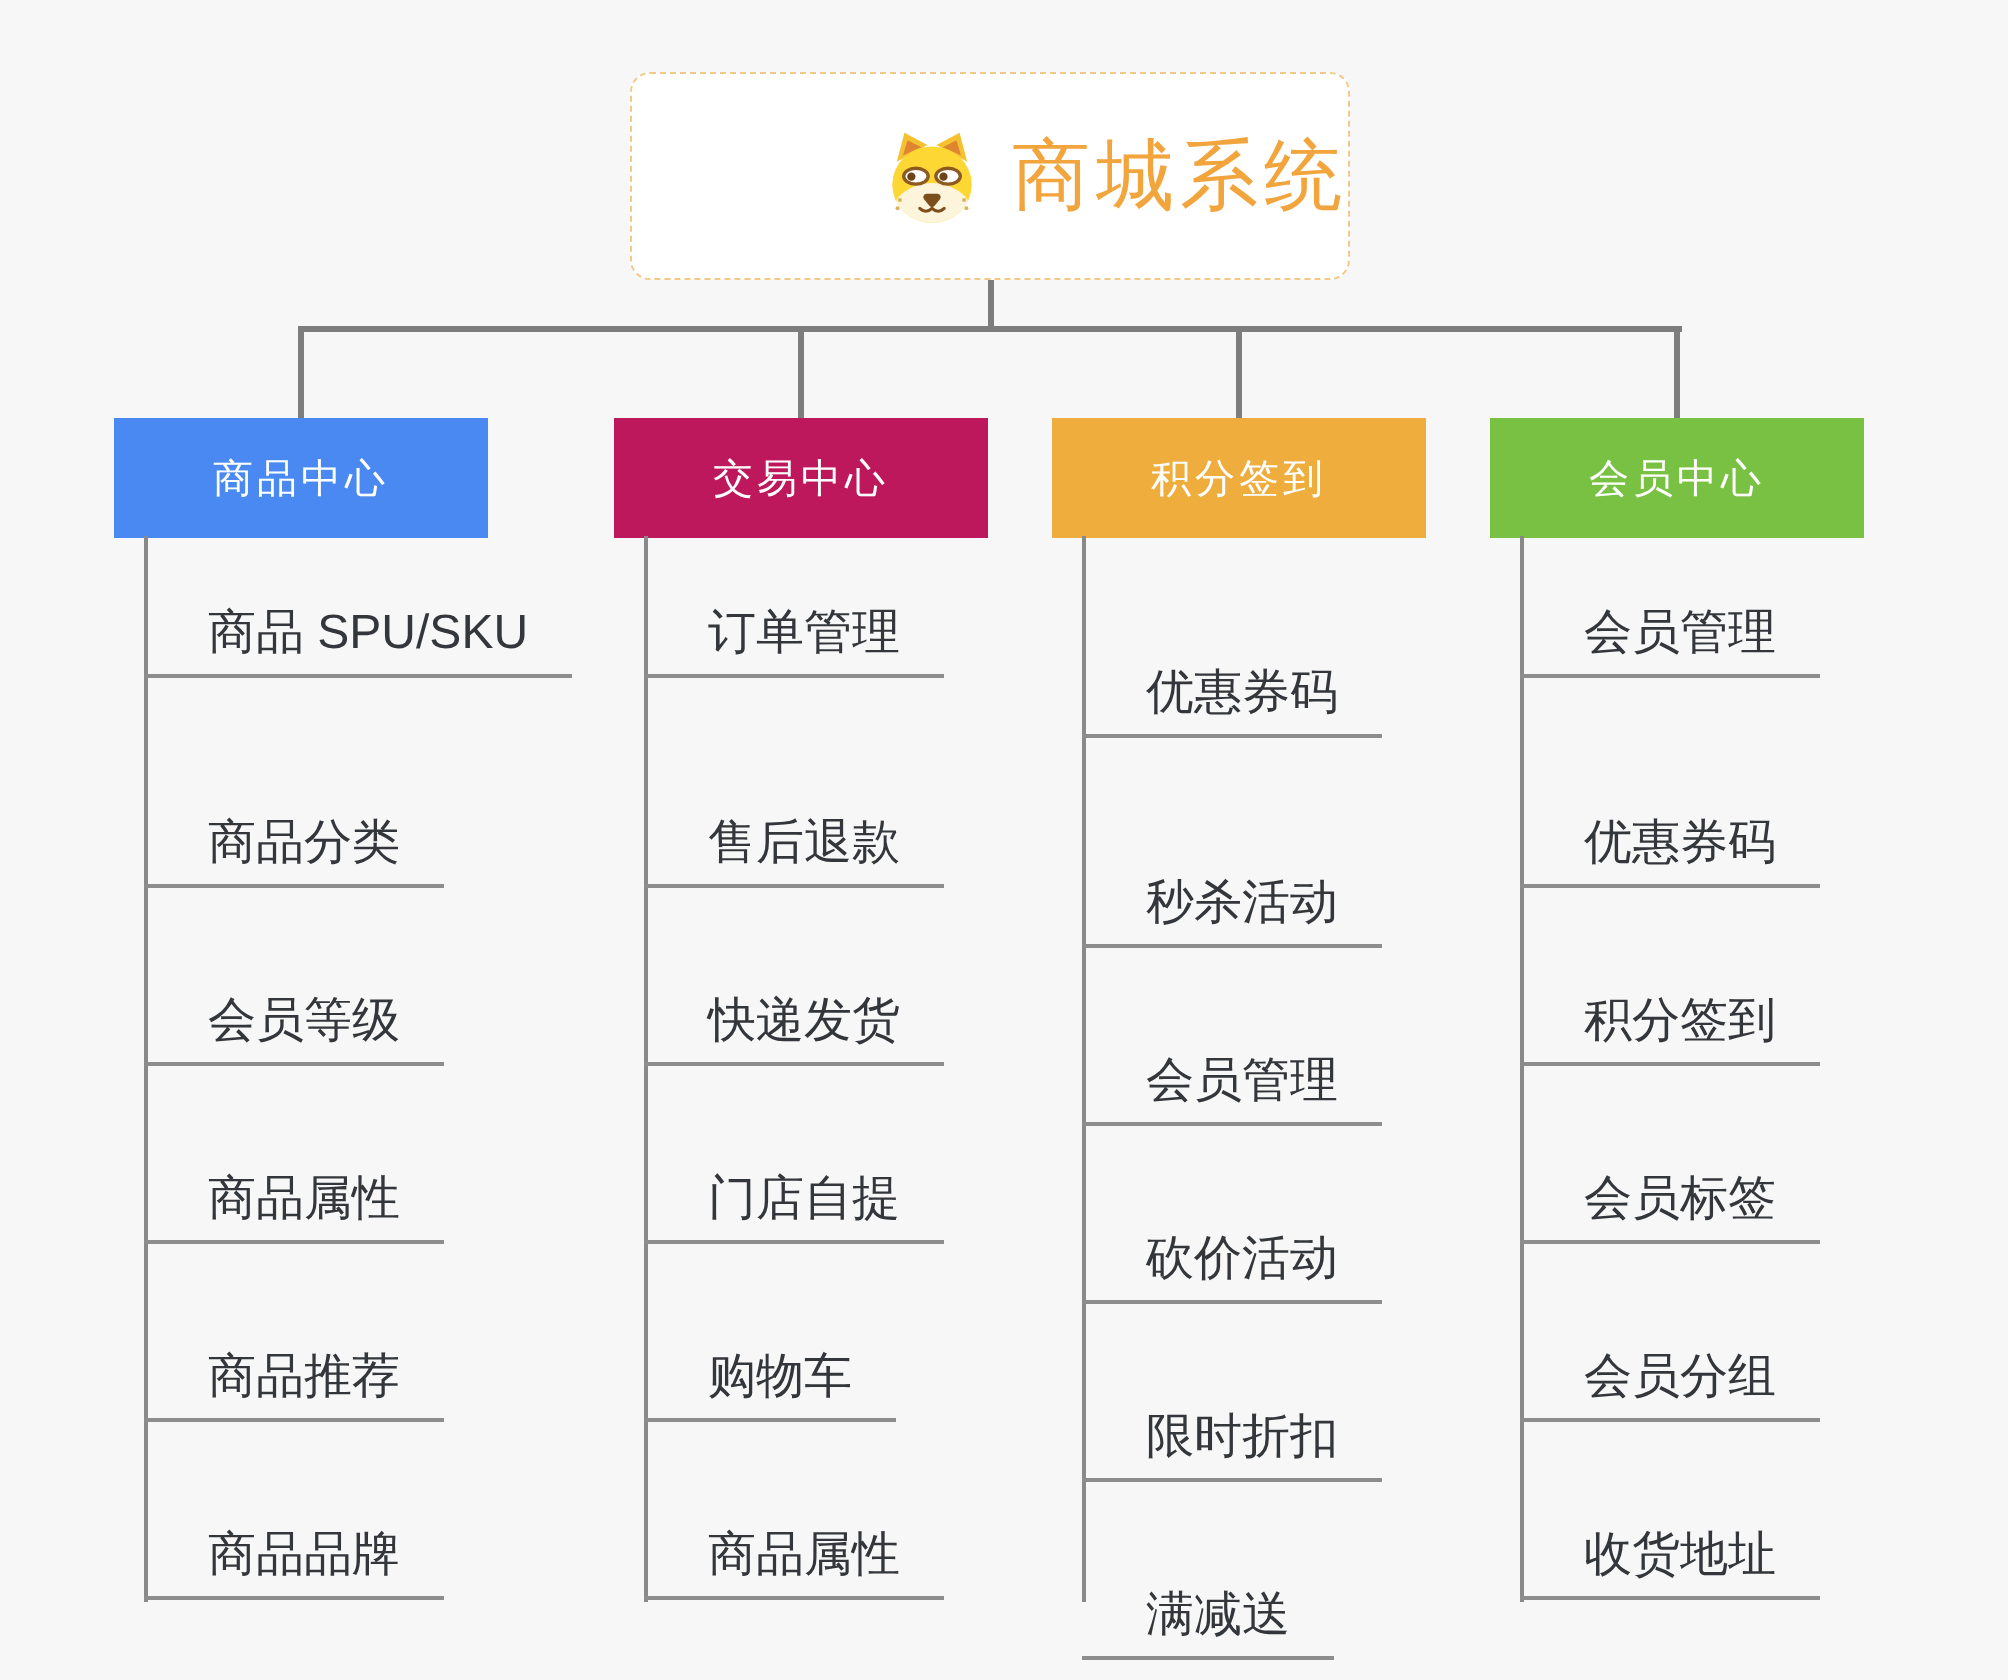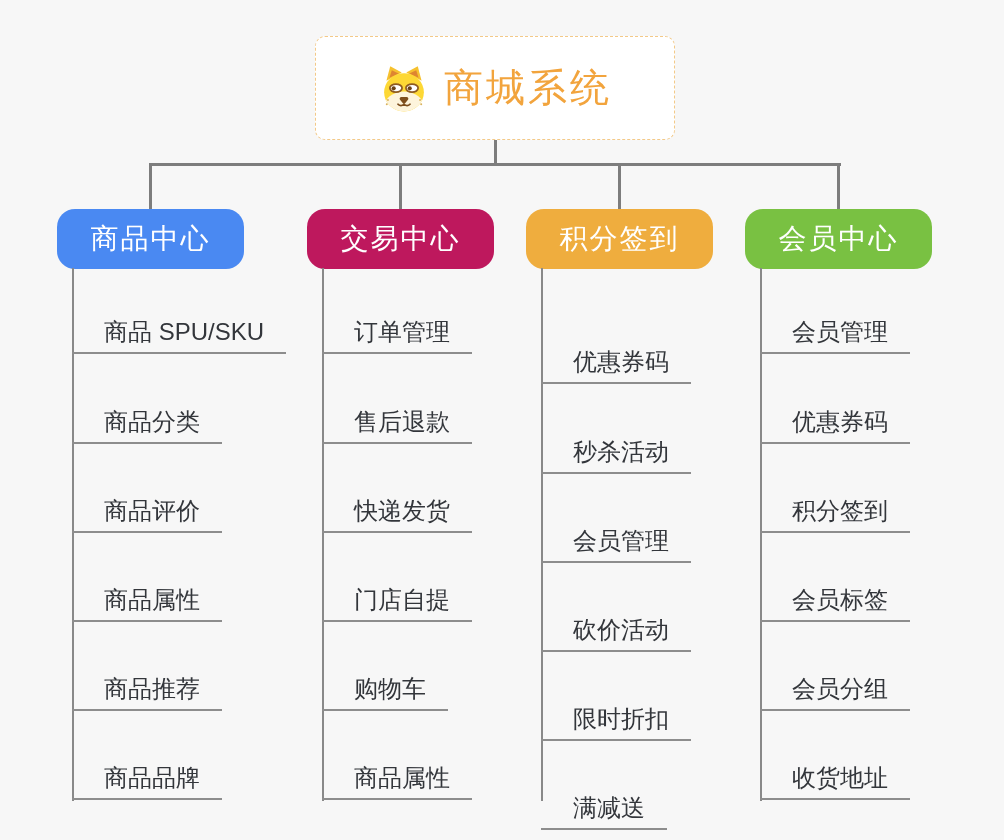--- a/index.html
+++ b/index.html
@@ -28,39 +28,39 @@
   .trunk.c2 { left: 541px; }
   .trunk.c3 { left: 760px; }
 
   
   .root {
     position: absolute;
     left: 315px; top: 36px; width: 360px; height: 104px;
     background: #ffffff;
     border: 1px dashed #f3c988;
     border-radius: 10px;
-    display: flex; align-items: center; justify-content: center;
+    display: flex; align-items: center; justify-content: flex-end;
     gap: 14px;
     cursor: default;
   }
   .root-title {
     font-size: 39px;
     letter-spacing: 3px;
     color: #f2a43d;
     white-space: nowrap;
   }
 
   
   .branch {
     position: absolute;
     top: 209px; width: 187px; height: 60px;
-    border-radius: 18px;
+    border-radius: 0;
     display: flex; align-items: center; justify-content: center;
     color: #ffffff;
-    font-size: 28px;
+    font-size: 20px;
     letter-spacing: 2px;
     white-space: nowrap;
     cursor: default;
   }
   .branch.b0 { left: 57px; }
   .branch.b1 { left: 307px; }
   .branch.b2 { left: 526px; }
   .branch.b3 { left: 745px; }
 
   
@@ -71,21 +71,21 @@
     line-height: 28px;
     color: #33363b;
     padding: 0 22px 6px 32px;
     border-bottom: 2px solid #8d8d8d;
     cursor: default;
   }
   .leaf.c0 { left: 72px; }
   .leaf.c1 { left: 322px; }
   .leaf.c2 { left: 541px; margin-top: 30px; }
   .leaf.c3 { left: 760px; }
-  .leaf.r0 { top: 318px; }
+  .leaf.r0 { top: 303px; }
   .leaf.r1 { top: 408px; }
   .leaf.r2 { top: 497px; }
   .leaf.r3 { top: 586px; }
   .leaf.r4 { top: 675px; }
   .leaf.r5 { top: 764px; }
 </style>
 </head>
 <body>
 
 <div class="canvas">
@@ -129,21 +129,21 @@
   <div class="branch b2" style="background-color: rgb(239, 173, 62);">积分签到</div>
   <div class="branch b3" style="background-color: rgb(121, 193, 66);">会员中心</div>
 
   <div class="trunk c0"></div>
   <div class="trunk c1"></div>
   <div class="trunk c2"></div>
   <div class="trunk c3"></div>
 
   <div class="leaf c0 r0">商品 SPU/SKU</div>
   <div class="leaf c0 r1">商品分类</div>
-  <div class="leaf c0 r2">商品评价</div>
+  <div class="leaf c0 r2">会员等级</div>
   <div class="leaf c0 r3">商品属性</div>
   <div class="leaf c0 r4">商品推荐</div>
   <div class="leaf c0 r5">商品品牌</div>
 
   <div class="leaf c1 r0">订单管理</div>
   <div class="leaf c1 r1">售后退款</div>
   <div class="leaf c1 r2">快递发货</div>
   <div class="leaf c1 r3">门店自提</div>
   <div class="leaf c1 r4">购物车</div>
   <div class="leaf c1 r5">商品属性</div>

